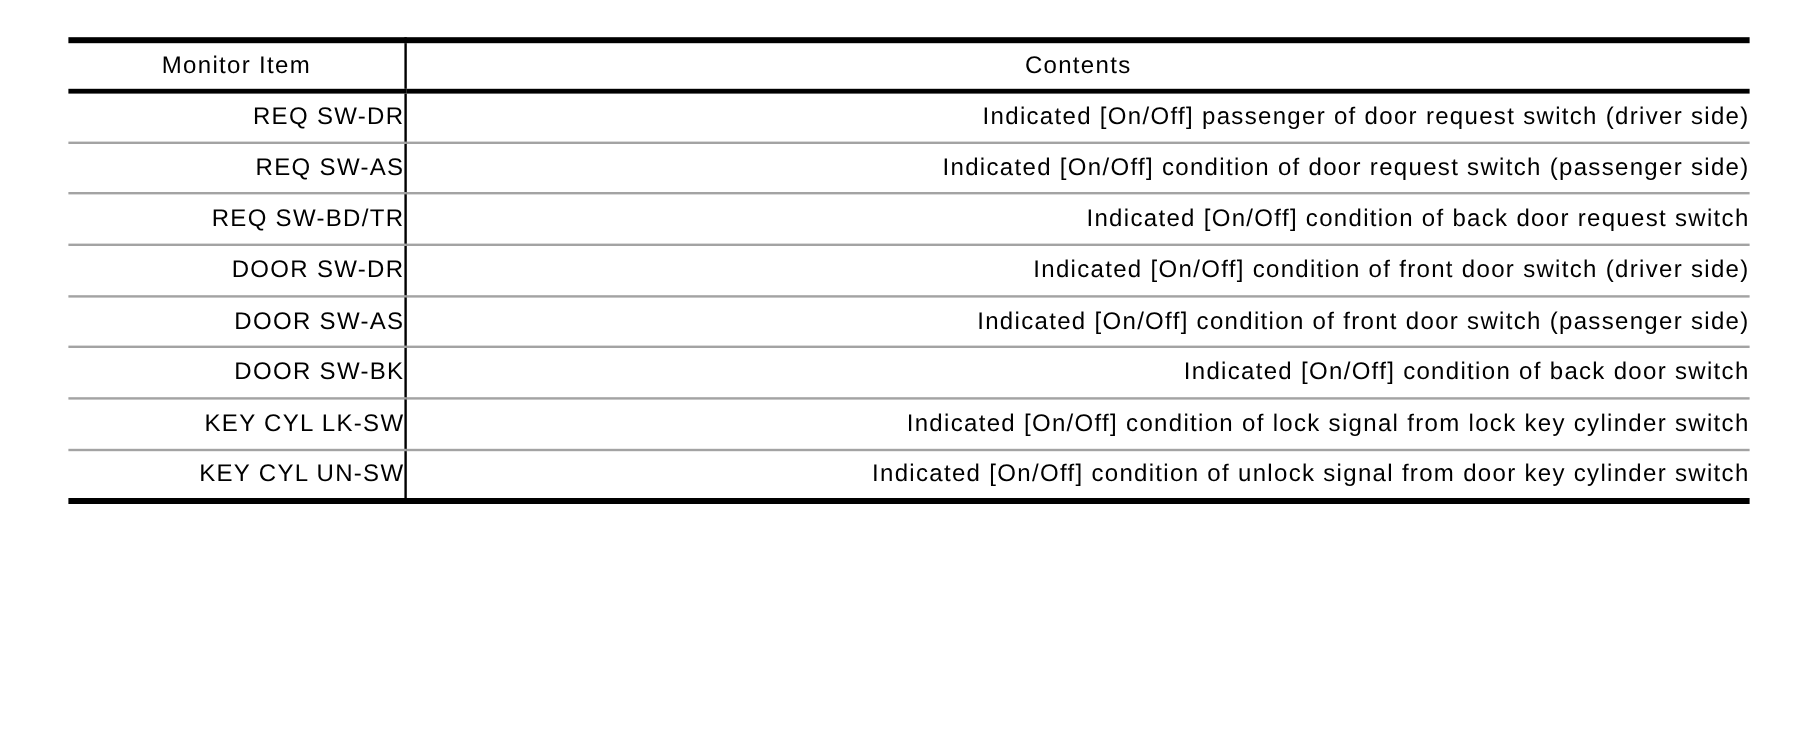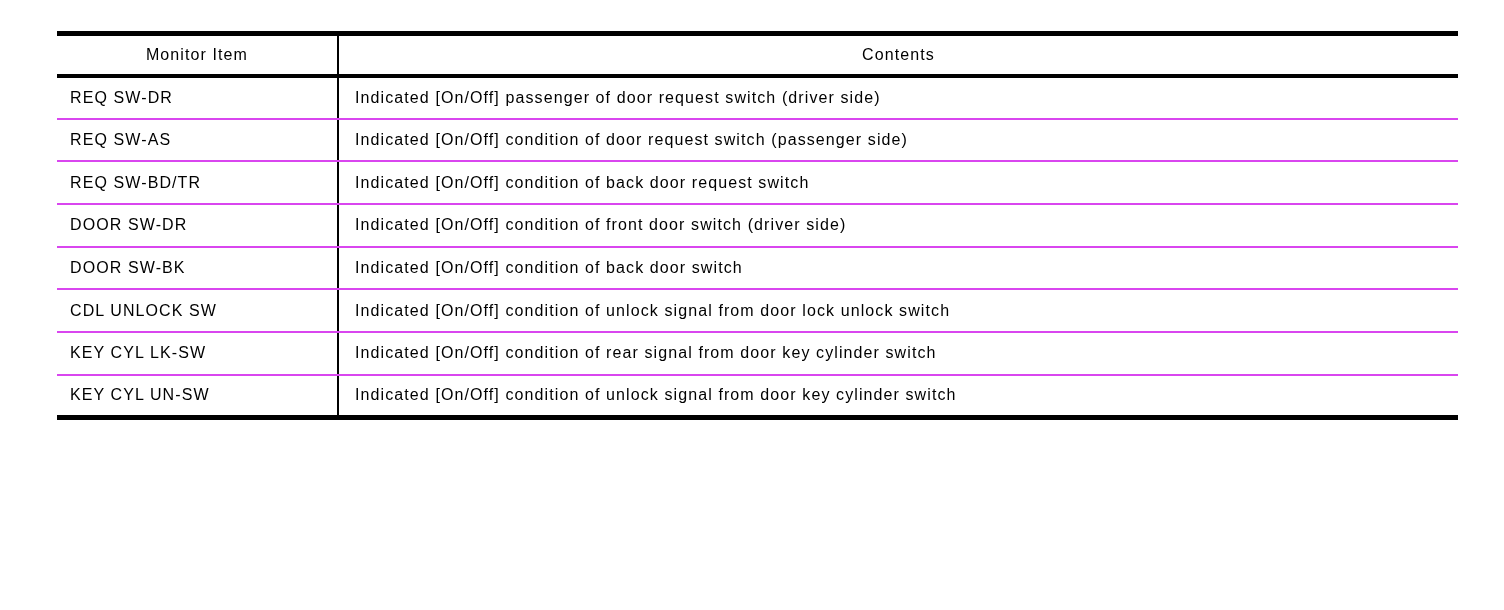--- a/index.html
+++ b/index.html
@@ -18,21 +18,21 @@
   }
   table.monitor-table {
     position: absolute;
     left: 57px;
     top: 31px;
     width: 1401px;
     border-collapse: collapse;
     table-layout: fixed;
     border-top: 5px solid #000000;
     border-bottom: 5px solid #000000;
-    font-size: 16px;
+    font-size: 20px;
     letter-spacing: 1.1px;
     color: #000000;
   }
   table.monitor-table col.c-item { width: 281px; }
   table.monitor-table col.c-contents { width: 1120px; }
 
   table.monitor-table thead th {
     height: 38px;
     font-weight: normal;
     text-align: center;
@@ -41,25 +41,26 @@
     padding: 0;
   }
   table.monitor-table th.col-item,
   table.monitor-table td.col-item {
     border-right: 2px solid #000000;
   }
   table.monitor-table tbody tr {
     height: 42.7px;
   }
   table.monitor-table tbody td {
-    border-bottom: 2px solid #d946ef;
+    border-bottom: 2px solid #a3a3a3;
     vertical-align: middle;
     padding: 0;
     white-space: nowrap;
     overflow: hidden;
+    text-align: right;
   }
   table.monitor-table td.col-item { padding-left: 13px; }
   table.monitor-table td.col-contents { padding-left: 16px; }
 </style>
 </head>
 <body>
 
 <div class="page">
   <table class="monitor-table">
     <colgroup>
@@ -86,37 +87,37 @@
   <tr>
     <td class="col-item">REQ SW-BD/TR</td>
     <td class="col-contents">Indicated [On/Off] condition of back door request switch</td>
   </tr>
 
   <tr>
     <td class="col-item">DOOR SW-DR</td>
     <td class="col-contents">Indicated [On/Off] condition of front door switch (driver side)</td>
   </tr>
 
+  <tr>
+    <td class="col-item">DOOR SW-AS</td>
+    <td class="col-contents">Indicated [On/Off] condition of front door switch (passenger side)</td>
+  </tr>
 
 
 
   <tr>
     <td class="col-item">DOOR SW-BK</td>
     <td class="col-contents">Indicated [On/Off] condition of back door switch</td>
   </tr>
 
 
-  <tr>
-    <td class="col-item">CDL UNLOCK SW</td>
-    <td class="col-contents">Indicated [On/Off] condition of unlock signal from door lock unlock switch</td>
-  </tr>
 
   <tr>
     <td class="col-item">KEY CYL LK-SW</td>
-    <td class="col-contents">Indicated [On/Off] condition of rear signal from door key cylinder switch</td>
+    <td class="col-contents">Indicated [On/Off] condition of lock signal from lock key cylinder switch</td>
   </tr>
 
   <tr>
     <td class="col-item">KEY CYL UN-SW</td>
     <td class="col-contents">Indicated [On/Off] condition of unlock signal from door key cylinder switch</td>
   </tr>
 </tbody>
   </table>
 </div>
 

